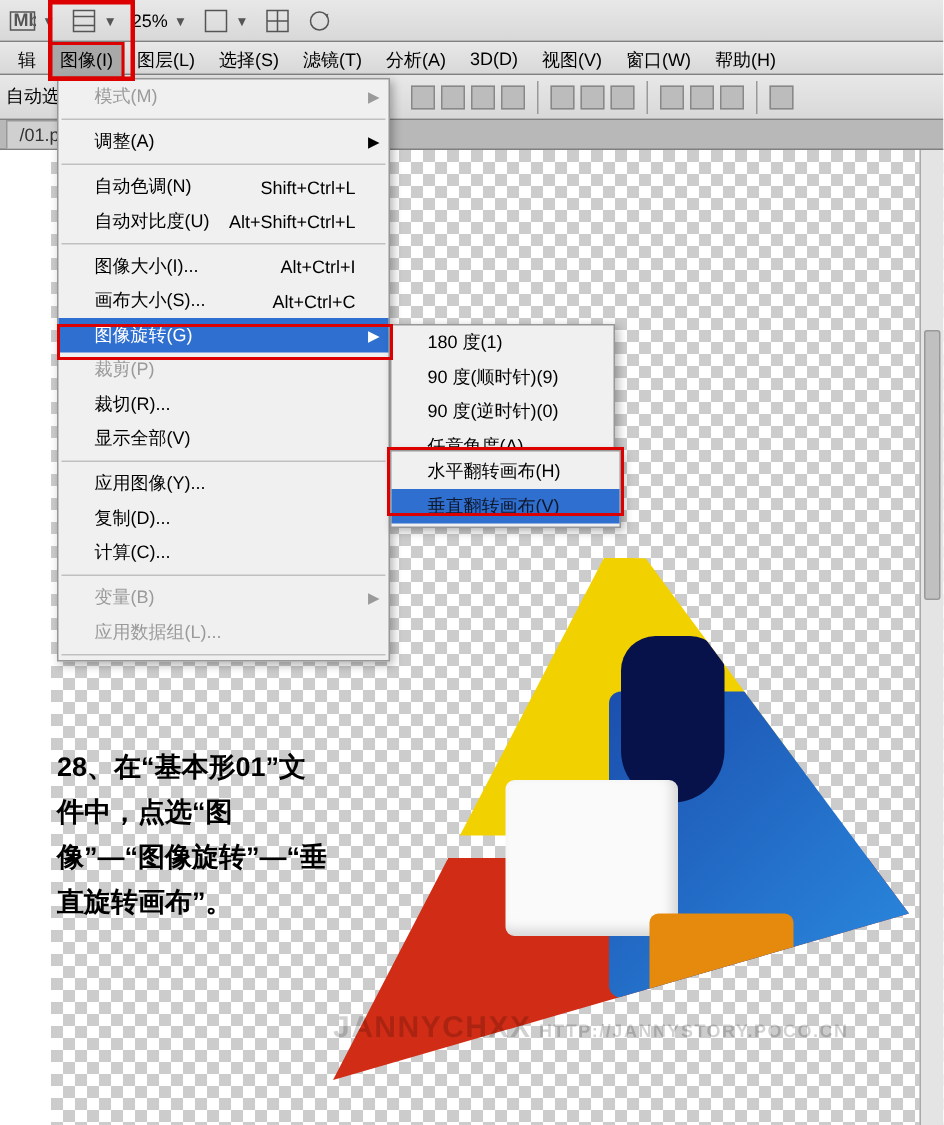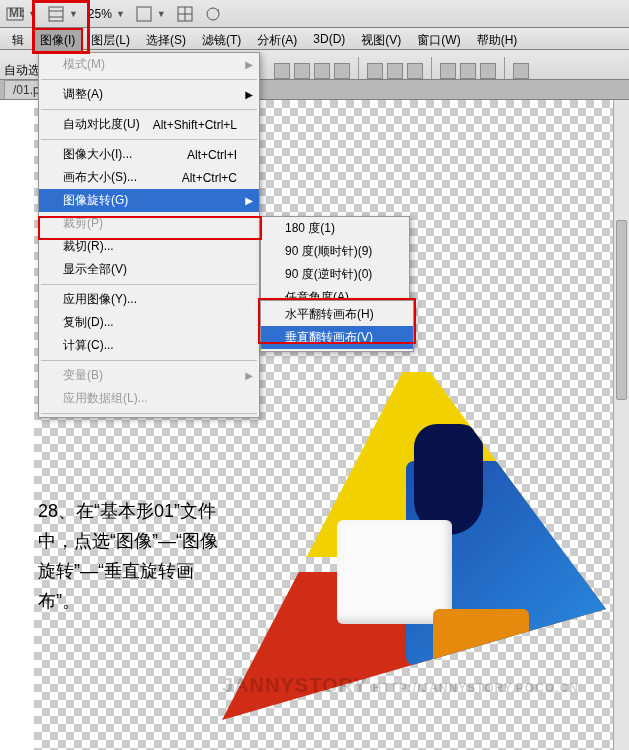--- a/index.html
+++ b/index.html
@@ -16,21 +16,21 @@
   
   .menubar {
     height: 22px; background: linear-gradient(#e8e8e8,#d8d8d8);
     border-bottom: 1px solid #808080; display: flex; align-items: flex-start; padding-left: 4px;
   }
   .menubar .mi { padding: 4px 8px; cursor: default; color: #000; }
   .menubar .mi.active { background: #a8a8a8; border: 2px solid #d00; padding: 2px 6px; }
   
   .optbar {
     height: 30px; background: linear-gradient(#e8e8e8,#d8d8d8);
-    border-bottom: 1px solid #808080; display: flex; align-items: flex-end; padding-left: 4px; gap: 4px;
+    border-bottom: 1px solid #808080; display: flex; align-items: center; padding-left: 4px; gap: 4px;
   }
   .optbar .lbl { font-size: 12px; }
   .optbar .ico { width: 16px; height: 16px; background: #bcbcbc; border: 1px solid #888; }
   .optbar .sep { width: 1px; height: 22px; background: #999; margin: 0 4px; }
   
   .tabbar {
     height: 20px; background: #b8b8b8; border-bottom: 1px solid #808080;
     display: flex; align-items: center; padding-left: 4px; gap: 4px;
   }
   .tab { background: #d0d0d0; padding: 2px 8px; font-size: 11px; border: 1px solid #999; border-bottom: none; color: #333; }
@@ -68,21 +68,21 @@
   .b-dblue  { left: 50%; top: 20%; width: 18%; height: 30%; background: #07124a; border-radius: 40px 40px 60px 60px; }
   .watermark {
     position: absolute; left: 222px; top: 674px; font-size: 14px; letter-spacing: 1px;
     color: rgba(0,0,0,.18); font-weight: bold;
   }
   .watermark .lg { font-size: 20px; }
   
   
   .instruction {
     position: absolute; left: 38px; top: 496px; width: 180px;
-    font-size: 18px; line-height: 30px; color: #000; font-weight: 400;
+    font-size: 18px; line-height: 30px; color: #000; font-weight: 700;
   }
   
   
   .menu {
     position: absolute; background: #f0f0f0; border: 1px solid #979797;
     box-shadow: 2px 2px 6px rgba(0,0,0,.3);
   }
   .menu-image { left: 38px; top: 52px; width: 222px; }
   .menu .row {
     display: flex; align-items: center; padding: 3px 20px 3px 24px;
@@ -92,21 +92,21 @@
   .menu .row .sc { position: absolute; right: 22px; font-size: 12px; }
   .menu .row .arr { position: absolute; right: 6px; font-size: 10px; }
   .menu .sep { height: 1px; background: #c0c0c0; margin: 3px 2px; }
   .menu .row.hl {
     background: #2f6fd0; color: #fff;
   }
   .menu .row.hl .arr { color: #fff; }
   
   .menu-sub { left: 260px; top: 216px; width: 150px; }
   .menu-sub2 { left: 260px; top: 300px; width: 154px; padding: 2px 0; }
-  .menu-sub2 .row.hl { background: #2f6fd0; color: #ffffff; }
+  .menu-sub2 .row.hl { background: #2f6fd0; color: #0f172a; }
   .menu-sub2-redbox {
     position: absolute; left: 258px; top: 298px; width: 158px; height: 46px;
     border: 2px solid #d00; pointer-events: none;
   }
   
   
   .red-menu-box {
     position: absolute; left: 32px; top: 0; width: 58px; height: 54px;
     border: 3px solid #d00; pointer-events: none;
   }
@@ -196,36 +196,40 @@
       <div class="tri-block b-yellow"></div>
       <div class="tri-block b-red"></div>
       <div class="tri-block b-blue"></div>
       <div class="tri-block b-dblue"></div>
       <div class="tri-block b-white"></div>
       <div class="tri-block b-orange"></div>
     </div>
   </div>
 </div>
 <div class="watermark">
-  <span class="lg">JANNYSTORY</span> <span>HTTP://JANNYSTORY.POCO.CN</span>
+  <span class="lg">JANNYCHXX</span> <span>HTTP://JANNYSTORY.POCO.CN</span>
 </div>
 
 <div class="instruction">28、在“基本形01”文件中，点选“图像”—“图像旋转”—“垂直旋转画布”。</div>
 
 <div class="menu menu-image" id="imgmenu">
     <div class="row disabled">
       <span>模式(M)</span>
       <span class="arr">▶</span>
     </div>
     <div class="sep"></div>
     <div class="row">
       <span>调整(A)</span>
       <span class="arr">▶</span>
     </div>
     <div class="sep"></div>
+    <div class="row">
+      <span>自动色调(N)</span>
+      <span class="sc">Shift+Ctrl+L</span>
+    </div>
     <div class="row">
       <span>自动对比度(U)</span>
       <span class="sc">Alt+Shift+Ctrl+L</span>
     </div>
     <div class="sep"></div>
     <div class="row">
       <span>图像大小(I)...</span>
       <span class="sc">Alt+Ctrl+I</span>
     </div>
     <div class="row">

